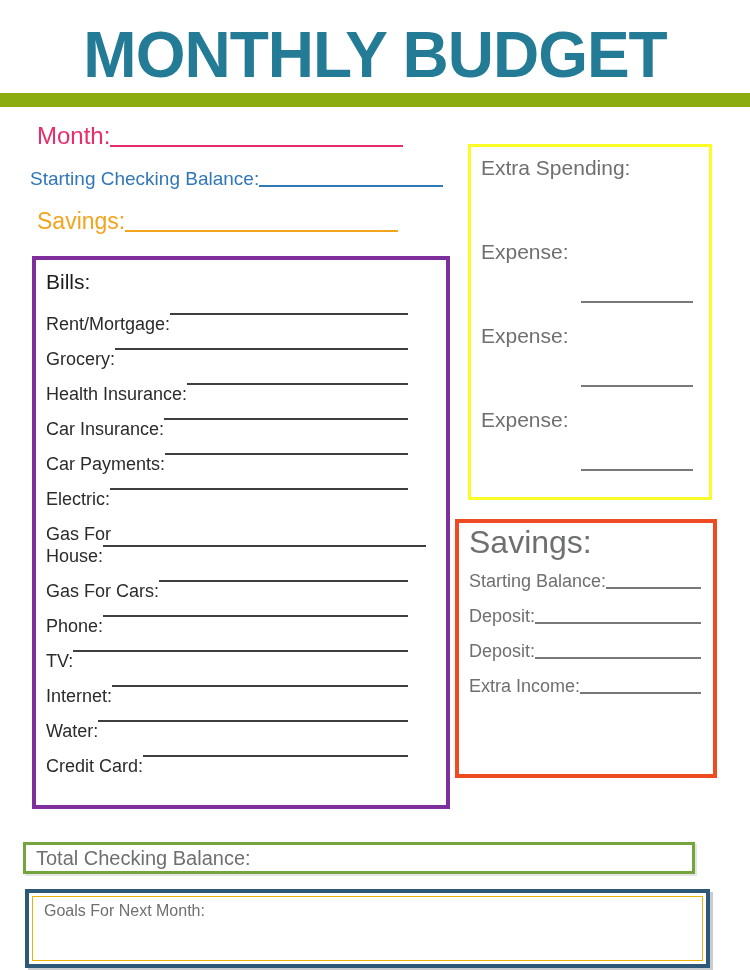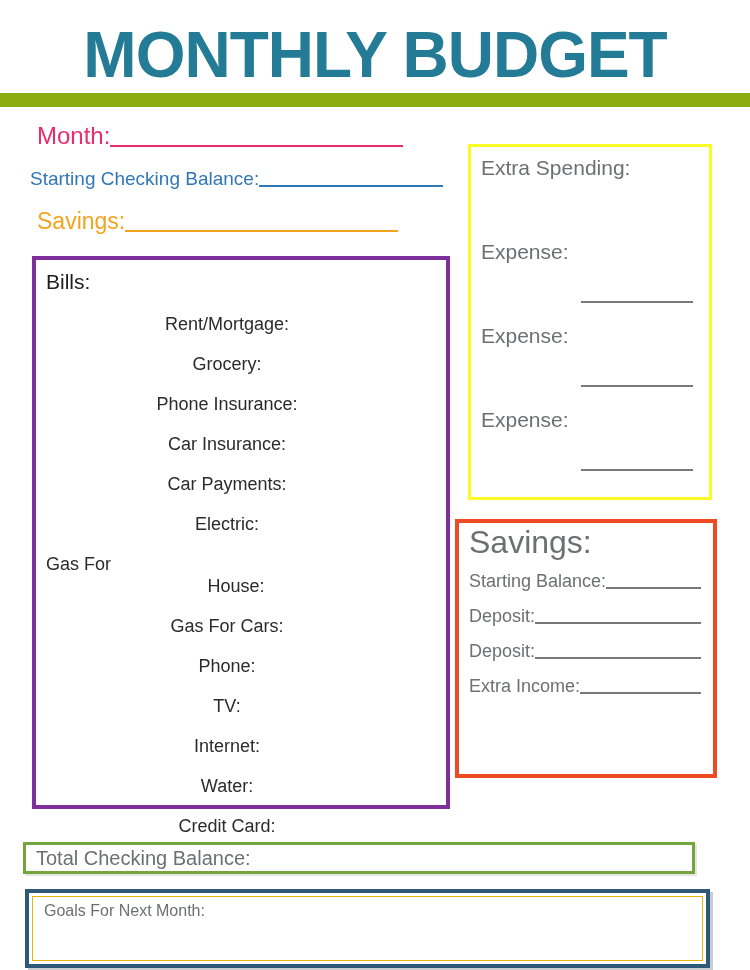--- a/index.html
+++ b/index.html
@@ -19,22 +19,22 @@
   .f-month{left:37px;top:106px;width:366px;font-size:24px;color:var(--pink);}
   .f-start{left:30px;top:152px;width:413px;font-size:19px;color:var(--blue);}
   .f-income{left:37px;top:192px;width:361px;font-size:23px;color:var(--orange);}
   
   .bills-box{
     position:absolute;left:32px;top:240px;width:418px;height:553px;box-sizing:border-box;
     border:4px solid var(--purple);padding:4px 12px 0 10px;
   }
   .bills-heading{font-size:21px;line-height:36px;color:#1d1d1d;}
   .bill-pre{margin-top:13px;font-size:18px;line-height:22px;color:var(--dark_text);}
-  .bill-row{display:flex;align-items:center;margin-top:13px;padding-right:26px;
-    font-size:18px;line-height:22px;color:var(--dark_text);white-space:nowrap;flex-direction:column;}
+  .bill-row{display:flex;align-items:flex-start;margin-top:13px;padding-right:26px;
+    font-size:18px;line-height:22px;color:var(--dark_text);white-space:nowrap;}
   .bill-row.cont{margin-top:0;padding-right:8px;}
   .bill-row .fill-line{flex:1;border-bottom:2px solid var(--line_dark);margin-bottom:3px;}
   
   .xs-box{
     position:absolute;left:468px;top:128px;width:244px;height:356px;box-sizing:border-box;
     border:3px solid var(--yellow);padding:8px 10px 0 10px;color:var(--gray_text);
   }
   .xs-heading{font-size:21px;line-height:26px;}
   .xs-label{font-size:21px;line-height:26px;margin-top:20px;}
   .xs-label.first{margin-top:58px;}
@@ -92,21 +92,21 @@
     <div id="bills-list">
         <div class="bill-row">
           <span>Rent/Mortgage:</span>
           <span class="fill-line"></span>
         </div>
         <div class="bill-row">
           <span>Grocery:</span>
           <span class="fill-line"></span>
         </div>
         <div class="bill-row">
-          <span>Phone Insurance:</span>
+          <span>Health Insurance:</span>
           <span class="fill-line"></span>
         </div>
         <div class="bill-row">
           <span>Car Insurance:</span>
           <span class="fill-line"></span>
         </div>
         <div class="bill-row">
           <span>Car Payments:</span>
           <span class="fill-line"></span>
         </div>

